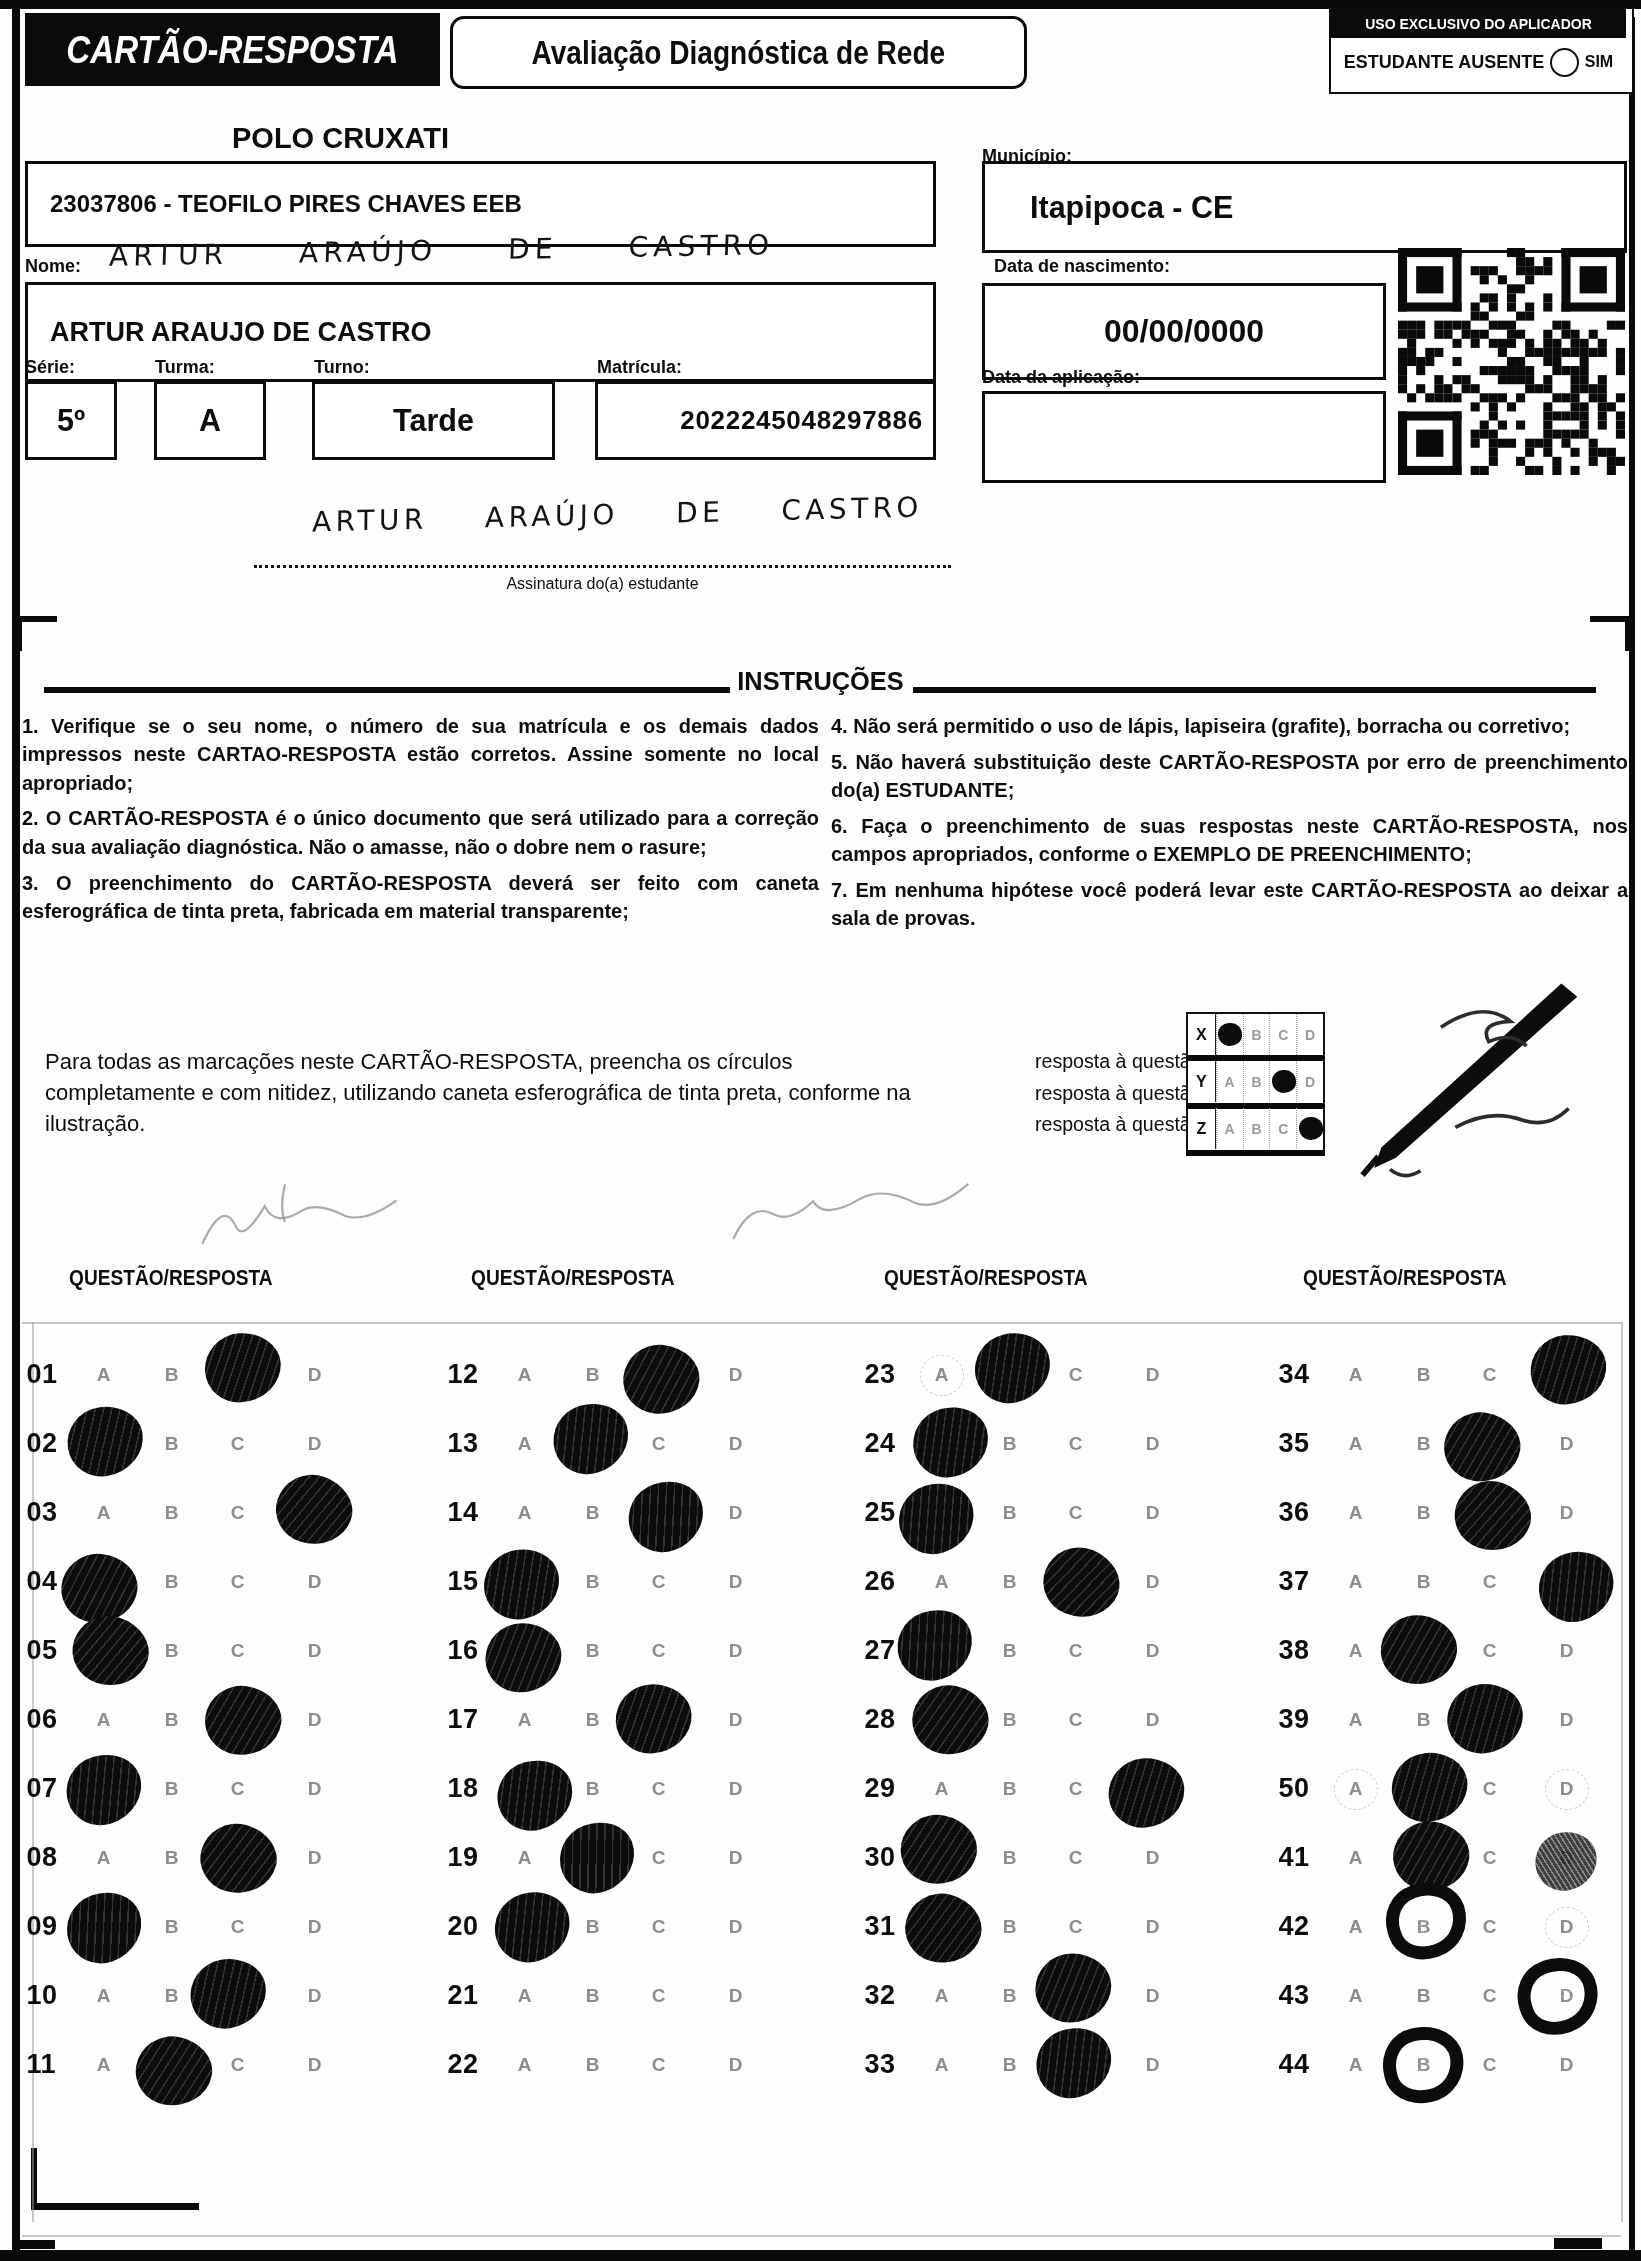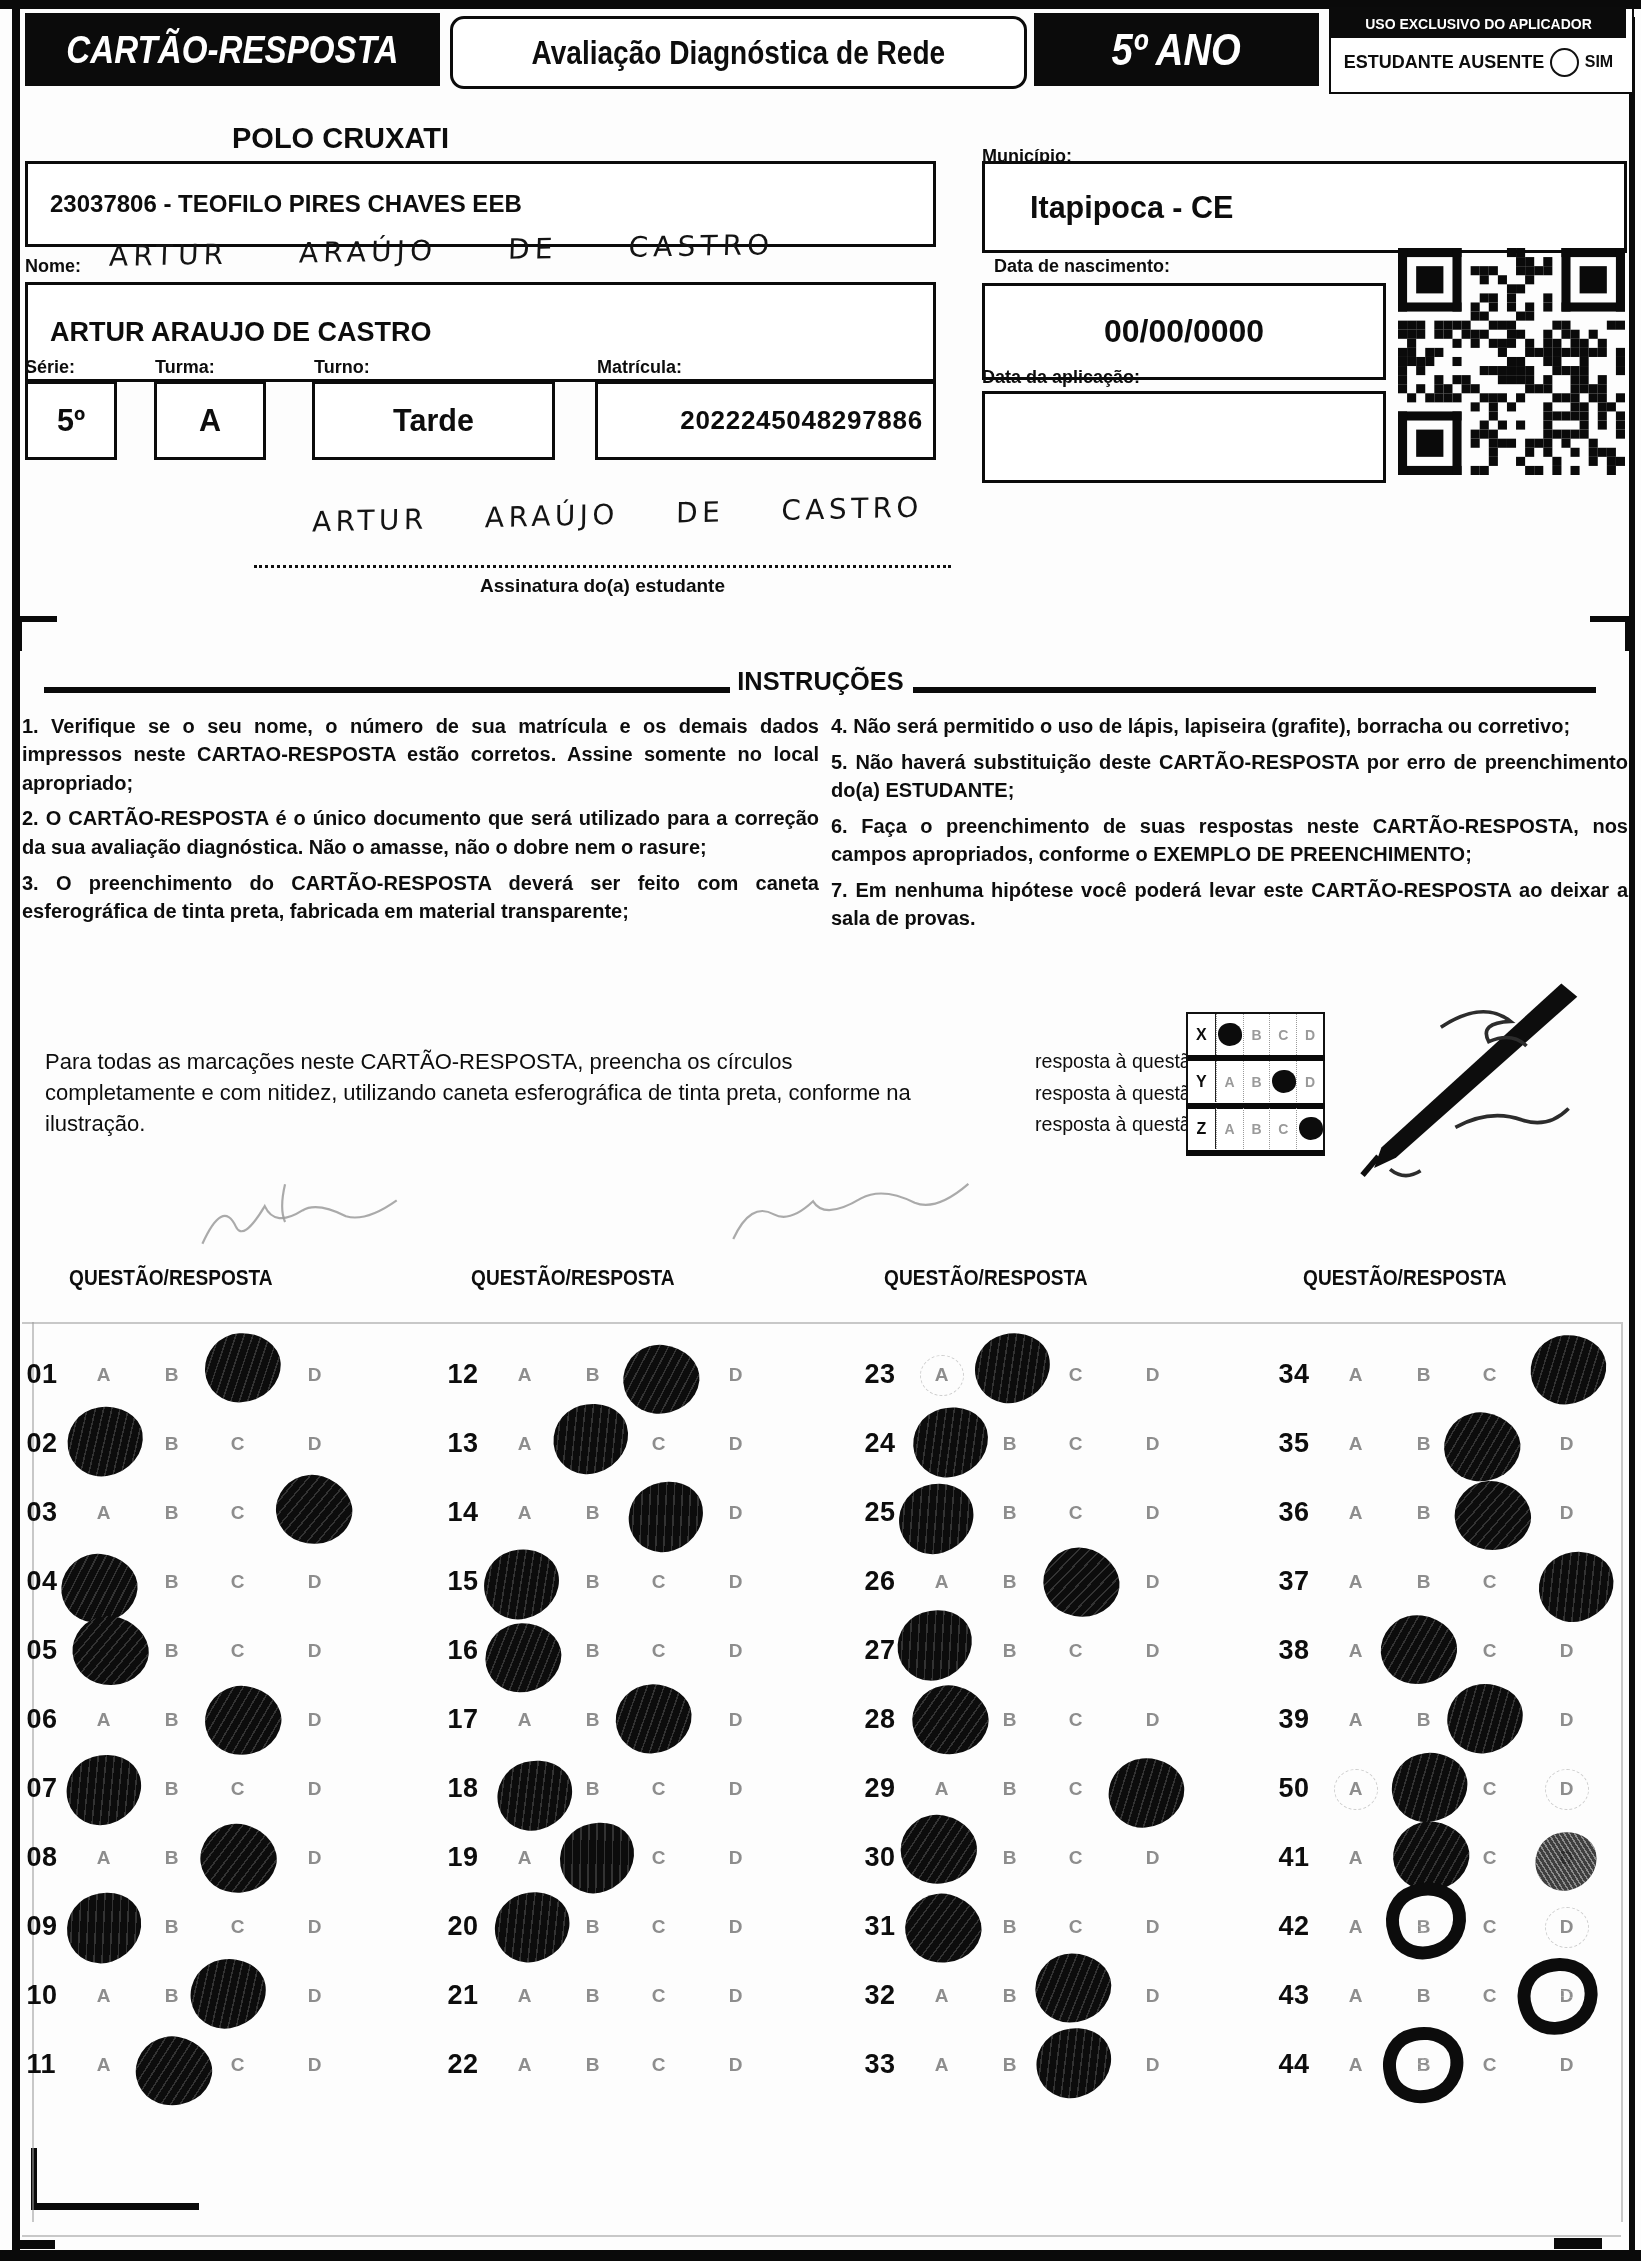--- a/index.html
+++ b/index.html
@@ -62,23 +62,20 @@
   <div class="bar" style="left:16px;top:616px;width:41px;height:5.8px;"></div>
   <div class="bar" style="left:16px;top:616px;width:5.8px;height:35px;"></div>
   <div class="bar" style="left:1590px;top:616px;width:41px;height:5.8px;"></div>
   <div class="bar" style="left:1625px;top:616px;width:5.8px;height:35px;"></div>
 
   <div class="blk" style="left:25px;top:13px;width:415px;height:73px;display:flex;align-items:center;justify-content:center;">
     <span class="condc" style="font-size:39px;font-weight:bold;font-style:italic;">CARTÃO-RESPOSTA</span>
   </div>
   <div class="box" style="left:450px;top:16px;width:571px;height:67px;display:flex;align-items:center;justify-content:center;border-radius:14px;">
     <span class="condc" style="font-size:33px;font-weight:bold;">Avaliação Diagnóstica de Rede</span>
-  </div>
-  <div class="blk" style="left:1034px;top:13px;width:285px;height:73px;display:flex;align-items:center;justify-content:center;">
-    <span class="condc" style="font-size:45px;font-weight:bold;font-style:italic;">5º ANO</span>
   </div>
   <div class="abs" style="left:1329px;top:7.3px;width:301px;height:83px;border:2.9px solid #0b0b0b;background:#fff;">
     <div class="blk" style="left:0;top:0;width:295px;height:29px;display:flex;align-items:center;justify-content:center;">
       <span style="font-size:14px;font-weight:bold;">USO EXCLUSIVO DO APLICADOR</span>
     </div>
     <div class="abs" style="left:0;top:29px;width:295px;height:48px;display:flex;align-items:center;justify-content:center;gap:5.8px;">
       <span style="font-size:18px;font-weight:bold;">ESTUDANTE AUSENTE</span>
       <span style="width:25px;height:25px;border:2.2px solid #111;border-radius:50%;display:inline-block;"></span>
       <span style="font-size:16px;font-weight:bold;">SIM</span>
     </div>
@@ -356,21 +353,21 @@
   </div>
 
   <span class="lbl" style="left:982px;top:367px;">Data da aplicação:</span>
   <div class="box" style="left:982px;top:391px;width:398px;height:86px;">
     <span class="val"></span>
   </div>
 
   <div class="dotline" style="left:254px;top:507px;width:697px;height:58px;"></div>
   <span class="abs hand" style="left:312px;top:498px;font-size:28px;letter-spacing:4.4px;word-spacing:44px;transform:rotate(-1.4deg) skewX(-2deg);">ARTUR ARAÚJO DE CASTRO</span>
   <div class="abs" style="left:254px;top:575px;width:697px;text-align:center;">
-    <span style="font-size:19px;font-weight:bold;">Assinatura do(a) estudante</span>
+    <span style="font-size:16px;font-weight:normal;">Assinatura do(a) estudante</span>
   </div>
 
   <div class="bar" style="left:44px;top:687px;width:686px;height:5.8px;"></div>
   <div class="bar" style="left:913px;top:687px;width:683px;height:5.8px;"></div>
   <div class="abs" style="left:0;top:667px;width:1641px;text-align:center;">
     <span style="font-size:25.4px;font-weight:bold;">INSTRUÇÕES</span>
   </div>
 
   <div class="abs instr" style="left:22px;top:712px;width:797px;">
     <p>1. Verifique se o seu nome, o número de sua matrícula e os demais dados impressos neste CARTAO-RESPOSTA estão corretos. Assine somente no local apropriado;</p>

